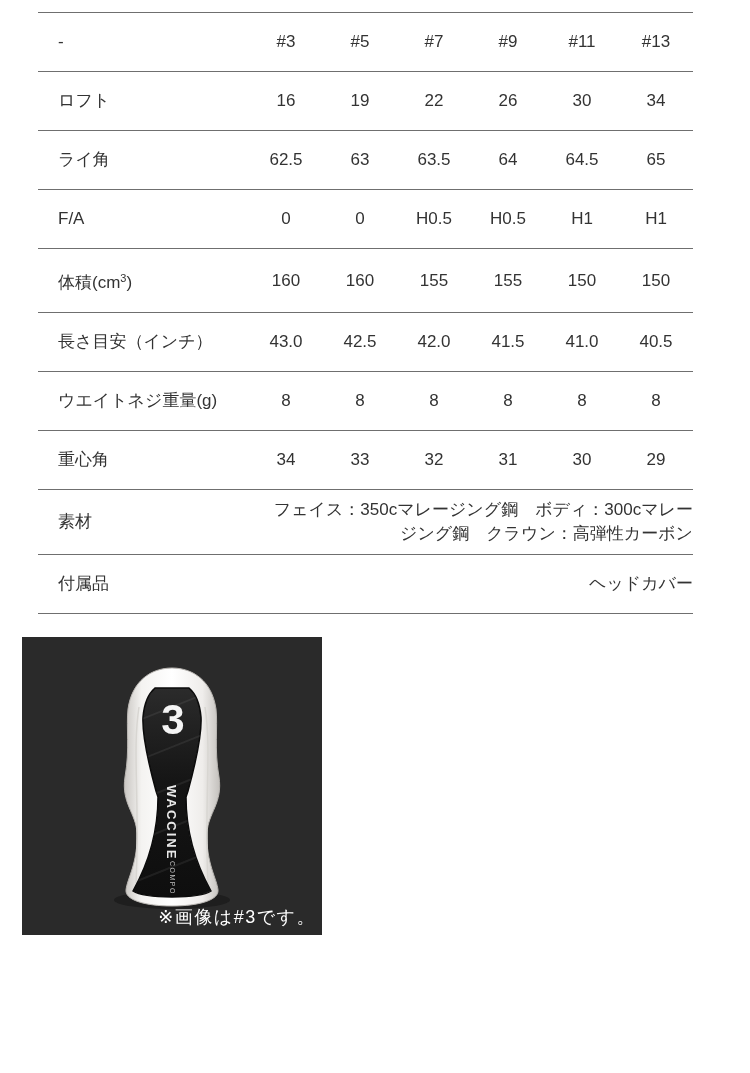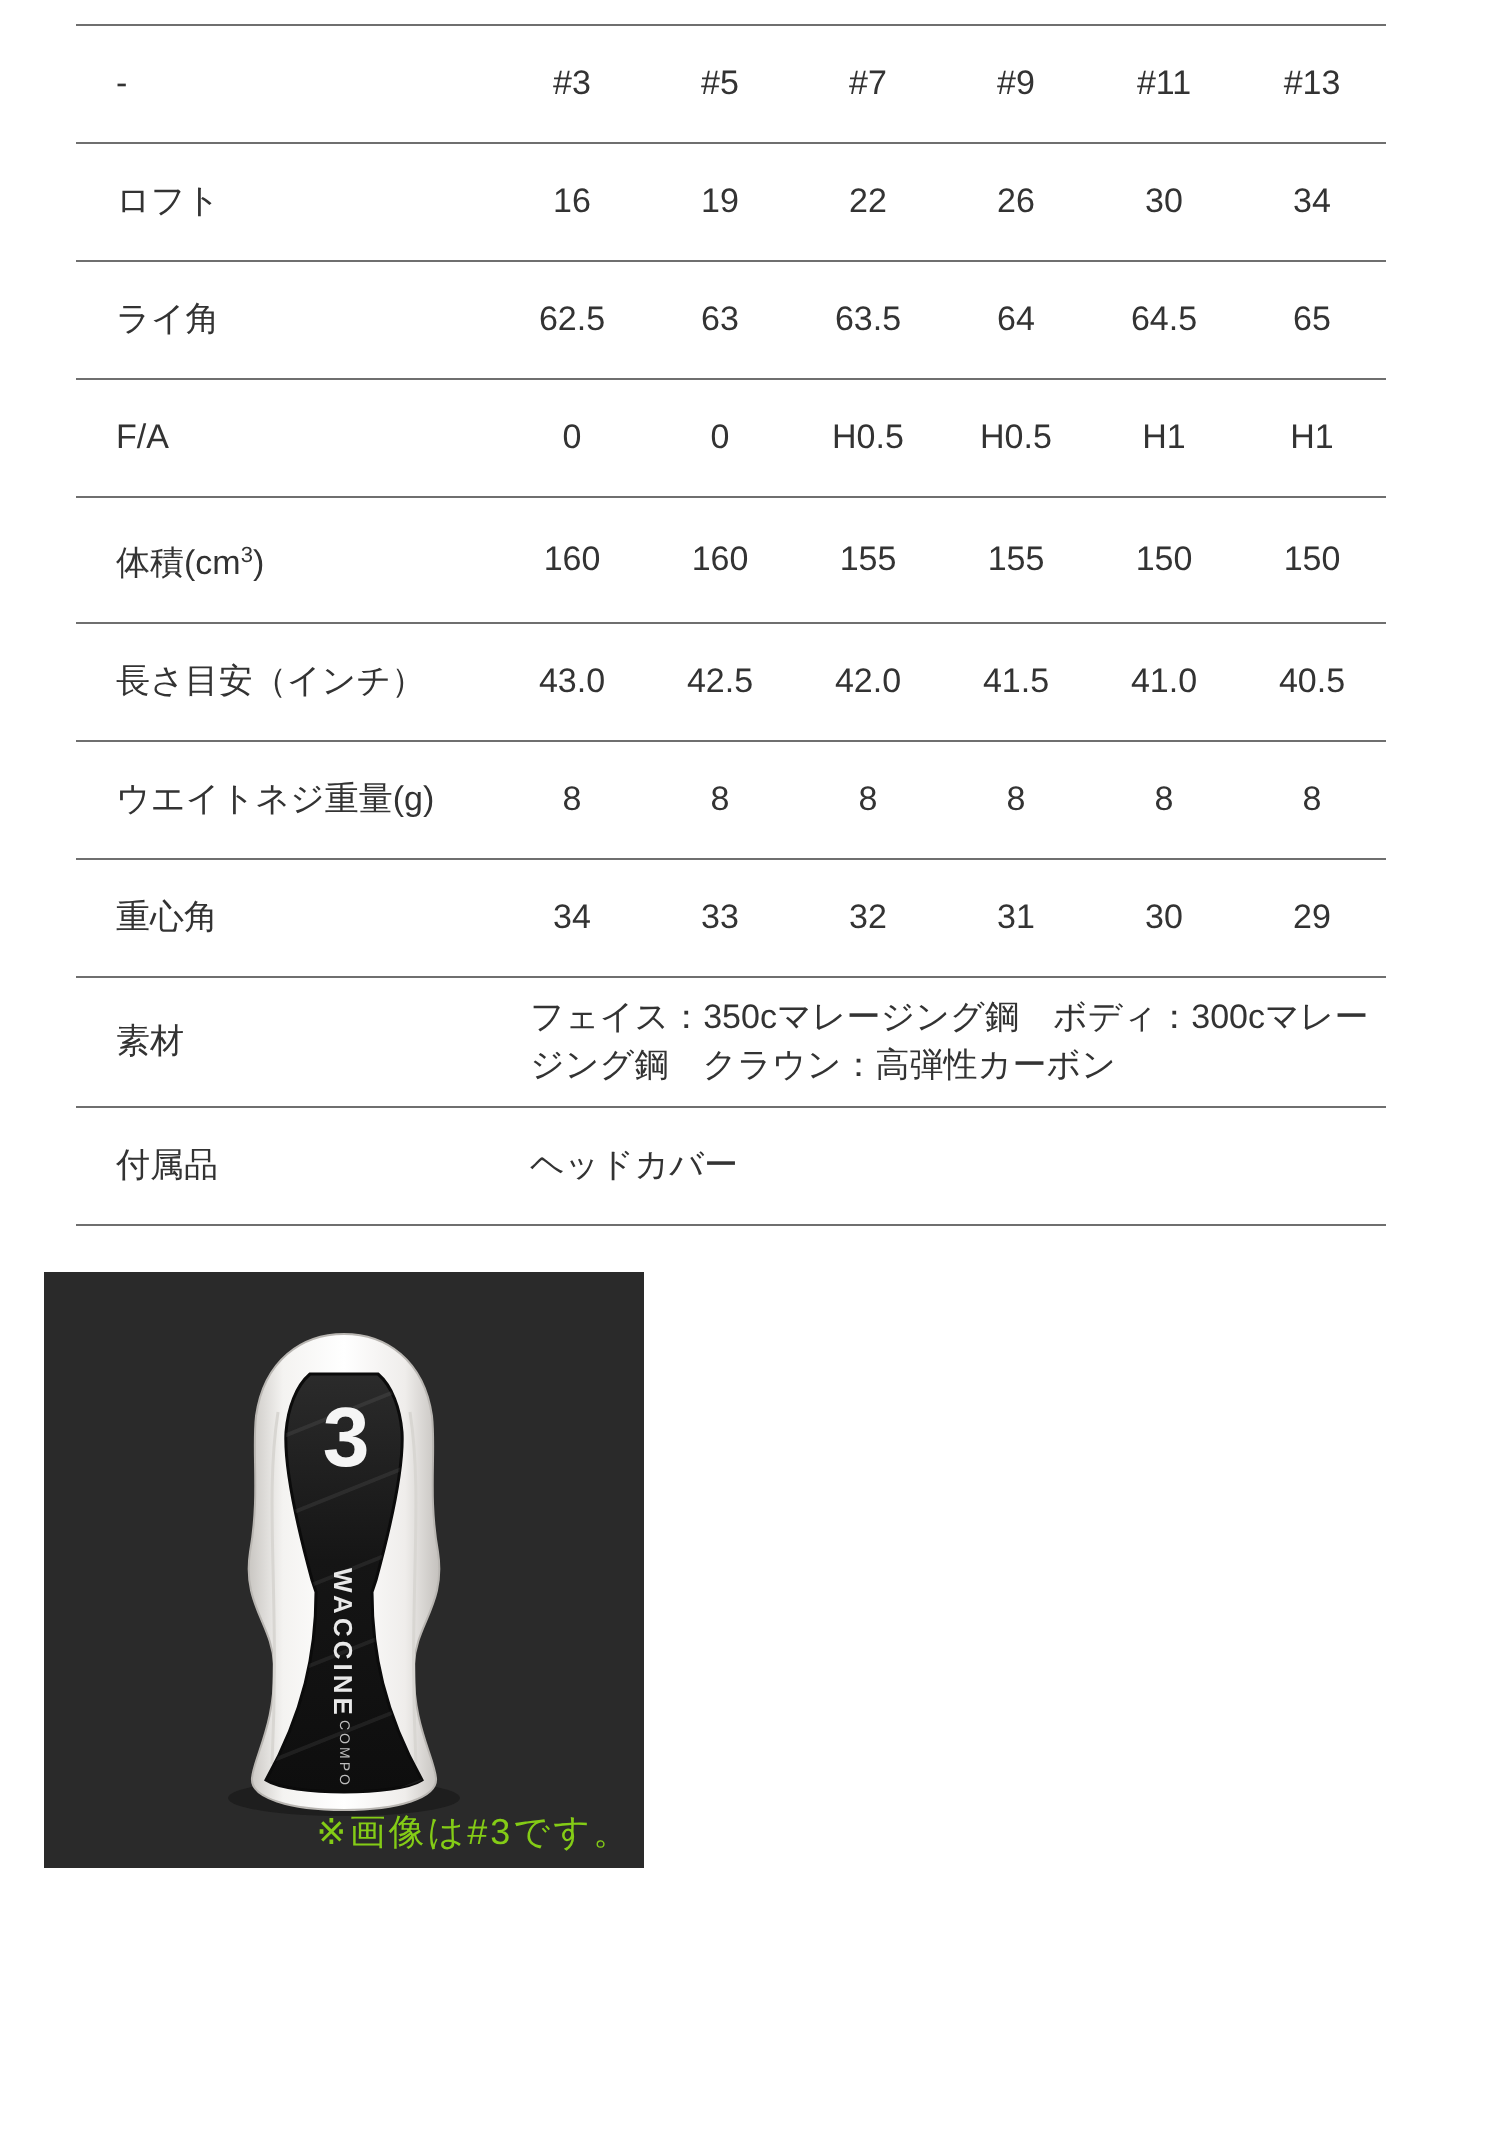--- a/index.html
+++ b/index.html
@@ -15,34 +15,34 @@
     font-size:17px;
     line-height:24px;
     border-bottom:1px solid #6f6f6f;
   }
   .spec-table tr{border-top:1px solid #6f6f6f;}
   .spec-table th{
     text-align:left;font-weight:400;
     padding:17px 0 17px 20px;vertical-align:middle;
   }
   .spec-table td.v{width:74px;text-align:center;padding:17px 0;vertical-align:middle;}
-  .spec-table td.detail{text-align:left;padding:17px 0 17px 16px;vertical-align:middle;}
+  .spec-table td.detail{text-align:right;padding:17px 0 17px 16px;vertical-align:middle;}
   .spec-table tr.tall th{padding-top:8px;padding-bottom:8px;}
   .spec-table tr.tall td.detail{padding-top:8px;padding-bottom:8px;}
   sup.cm3{font-size:11px;vertical-align:6px;}
   .product-photo{
     position:relative;
     width:300px;height:298px;
     margin:23px 0 0 22px;
     background:#2a2a2a;
   }
   .product-photo svg{display:block;}
   .photo-caption{
     position:absolute;right:6px;bottom:6px;
-    color:#84cc16;font-size:18px;letter-spacing:1.5px;
+    color:#ffffff;font-size:18px;letter-spacing:1.5px;
     font-family:"Liberation Sans","DejaVu Sans",sans-serif;
   }
 </style>
 </head>
 <body>
 
 <table class="spec-table">
   <tbody>
     <tr>
       <th>-</th>

